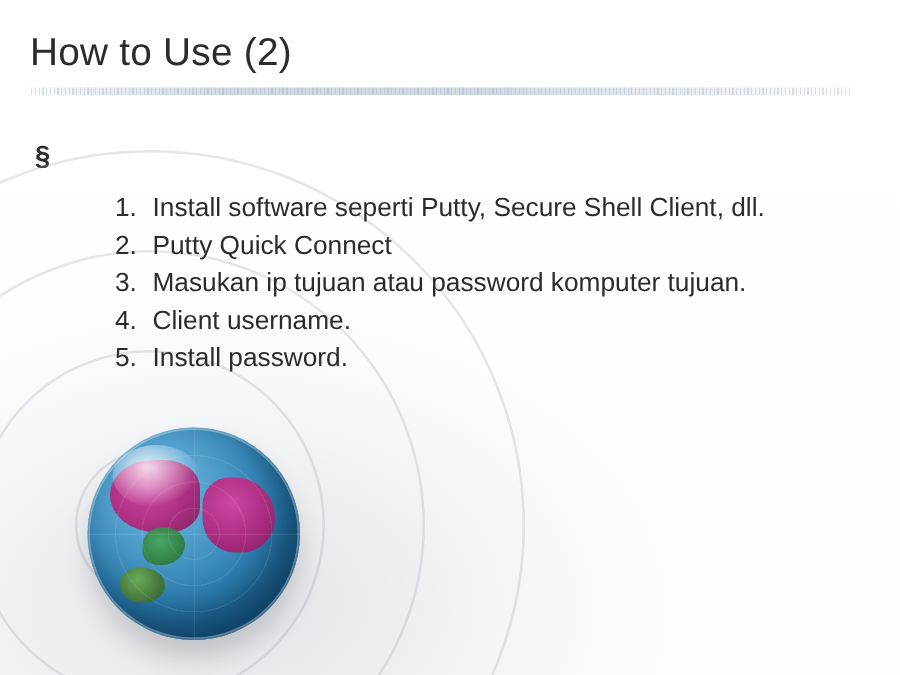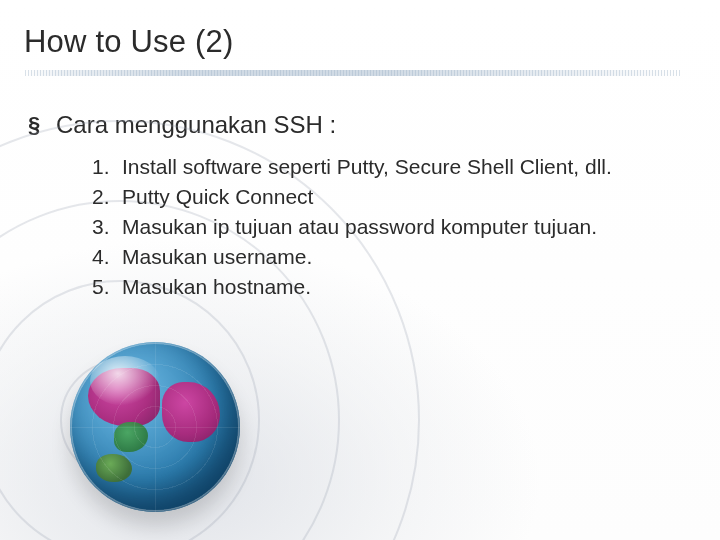--- a/index.html
+++ b/index.html
@@ -177,28 +177,27 @@
       <div class="r4"></div>
   </div>
 
   <h1 class="title">How to Use (2)</h1>
 
   <div class="divider"></div>
 
   <div class="body">
     <div class="bullet-row">
       <span class="bullet-mark">§</span>
-      <span class="bullet-text">Cara menggunakan SSH :</span>
     </div>
     <ol class="numlist">
       <li>Install software seperti Putty, Secure Shell Client, dll.</li>
       <li>Putty Quick Connect</li>
       <li>Masukan ip tujuan atau password komputer tujuan.</li>
-      <li>Masukan username.</li>
-      <li>Masukan hostname.</li>
+      <li>Client username.</li>
+      <li>Install password.</li>
     </ol>
   </div>
 
   <div class="globe">
     <div class="sphere">
       <div class="land a"></div>
       <div class="land c"></div>
       <div class="land b"></div>
       <div class="land d"></div>
       <div class="grid"></div>

